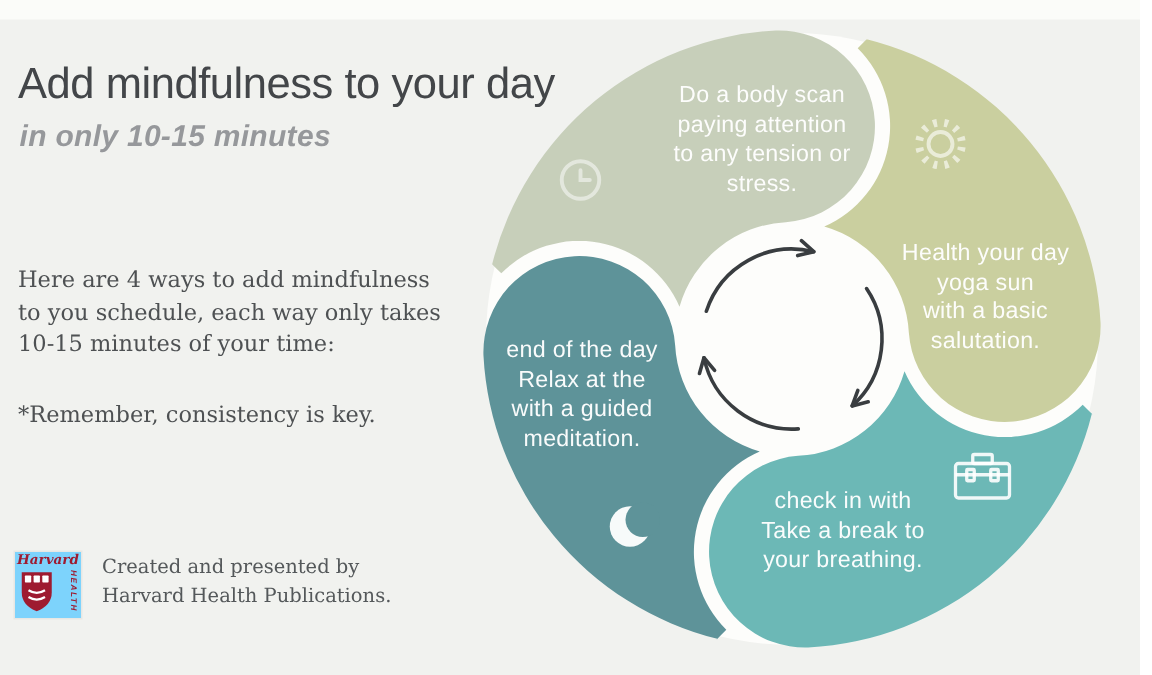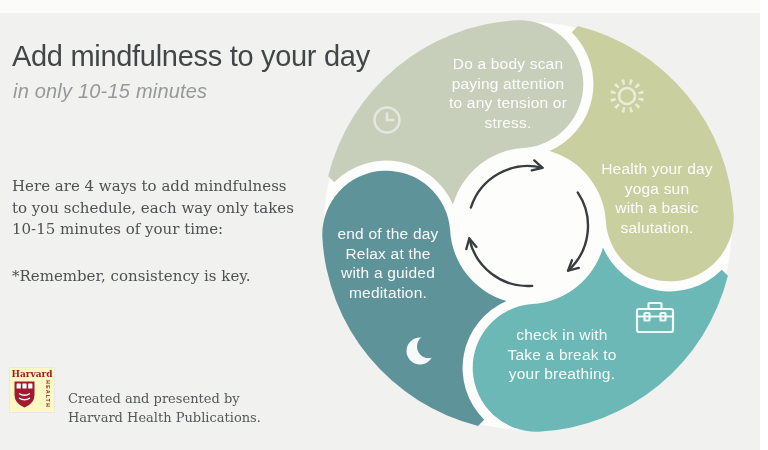--- a/index.html
+++ b/index.html
@@ -1,27 +1,27 @@
 <!DOCTYPE html>
 <html><head>
 <meta charset="utf-8">
 <style>
   html,body{margin:0;padding:0;}
   .canvas{position:relative;width:760px;height:450px;overflow:hidden;font-family:"Liberation Sans",sans-serif;}
   .top-strip{position:absolute;left:0;top:0;width:768px;height:13px;}
   .page-title{position:absolute;left:12px;top:40px;margin:0;font-size:29px;font-weight:500;color:#434649;letter-spacing:-0.3px;white-space:nowrap;}
-  .page-subtitle{position:absolute;left:13px;top:80px;font-size:20px;font-style:italic;color:#96989b;letter-spacing:0.2px;white-space:nowrap;}
+  .page-subtitle{position:absolute;left:13px;top:80px;font-size:20px;font-style:italic;color:#96989b;letter-spacing:0.2px;white-space:nowrap;font-weight:bold;}
   .intro{position:absolute;left:12px;top:176px;font-family:"DejaVu Serif",serif;font-size:15px;line-height:21.5px;color:#4e5153;}
   .intro .note{margin-top:25px;}
   .credit{position:absolute;left:10px;top:368px;display:flex;align-items:flex-start;}
-  .logo{position:relative;width:44px;height:44px;background:#fef9c3;box-shadow:0 0 0 1px #e7e7e4;}
+  .logo{position:relative;width:44px;height:44px;background:#7dd3fc;box-shadow:0 0 0 1px #e7e7e4;font-style:italic;}
   .logo-word{position:absolute;left:0;top:1px;width:44px;text-align:center;font-family:"DejaVu Serif",serif;font-size:9px;font-weight:bold;}
   .logo-shield{position:absolute;left:4px;top:13px;}
   .logo-vert{position:absolute;right:3px;top:12px;writing-mode:vertical-lr;font-size:5.5px;font-weight:bold;letter-spacing:1px;}
-  .credit-text{margin-left:14px;margin-top:21px;font-family:"DejaVu Serif",serif;font-size:13px;line-height:19px;color:#54585a;}
+  .credit-text{margin-left:14px;margin-top:1px;font-family:"DejaVu Serif",serif;font-size:13px;line-height:19px;color:#54585a;}
   svg.layer{position:absolute;left:0;top:0;}
   .seg-label{position:absolute;transform:translate(-50%,-50%);text-align:center;color:rgba(255,255,255,0.96);font-size:15.5px;line-height:19.5px;letter-spacing:0.2px;white-space:nowrap;}
   .seg-label span{display:block;}
 </style>
 </head>
 <body>
 
 <div class="canvas" style="background: rgb(241, 242, 239);">
 
   <div class="top-strip" style="background: rgb(251, 252, 249);"></div>

